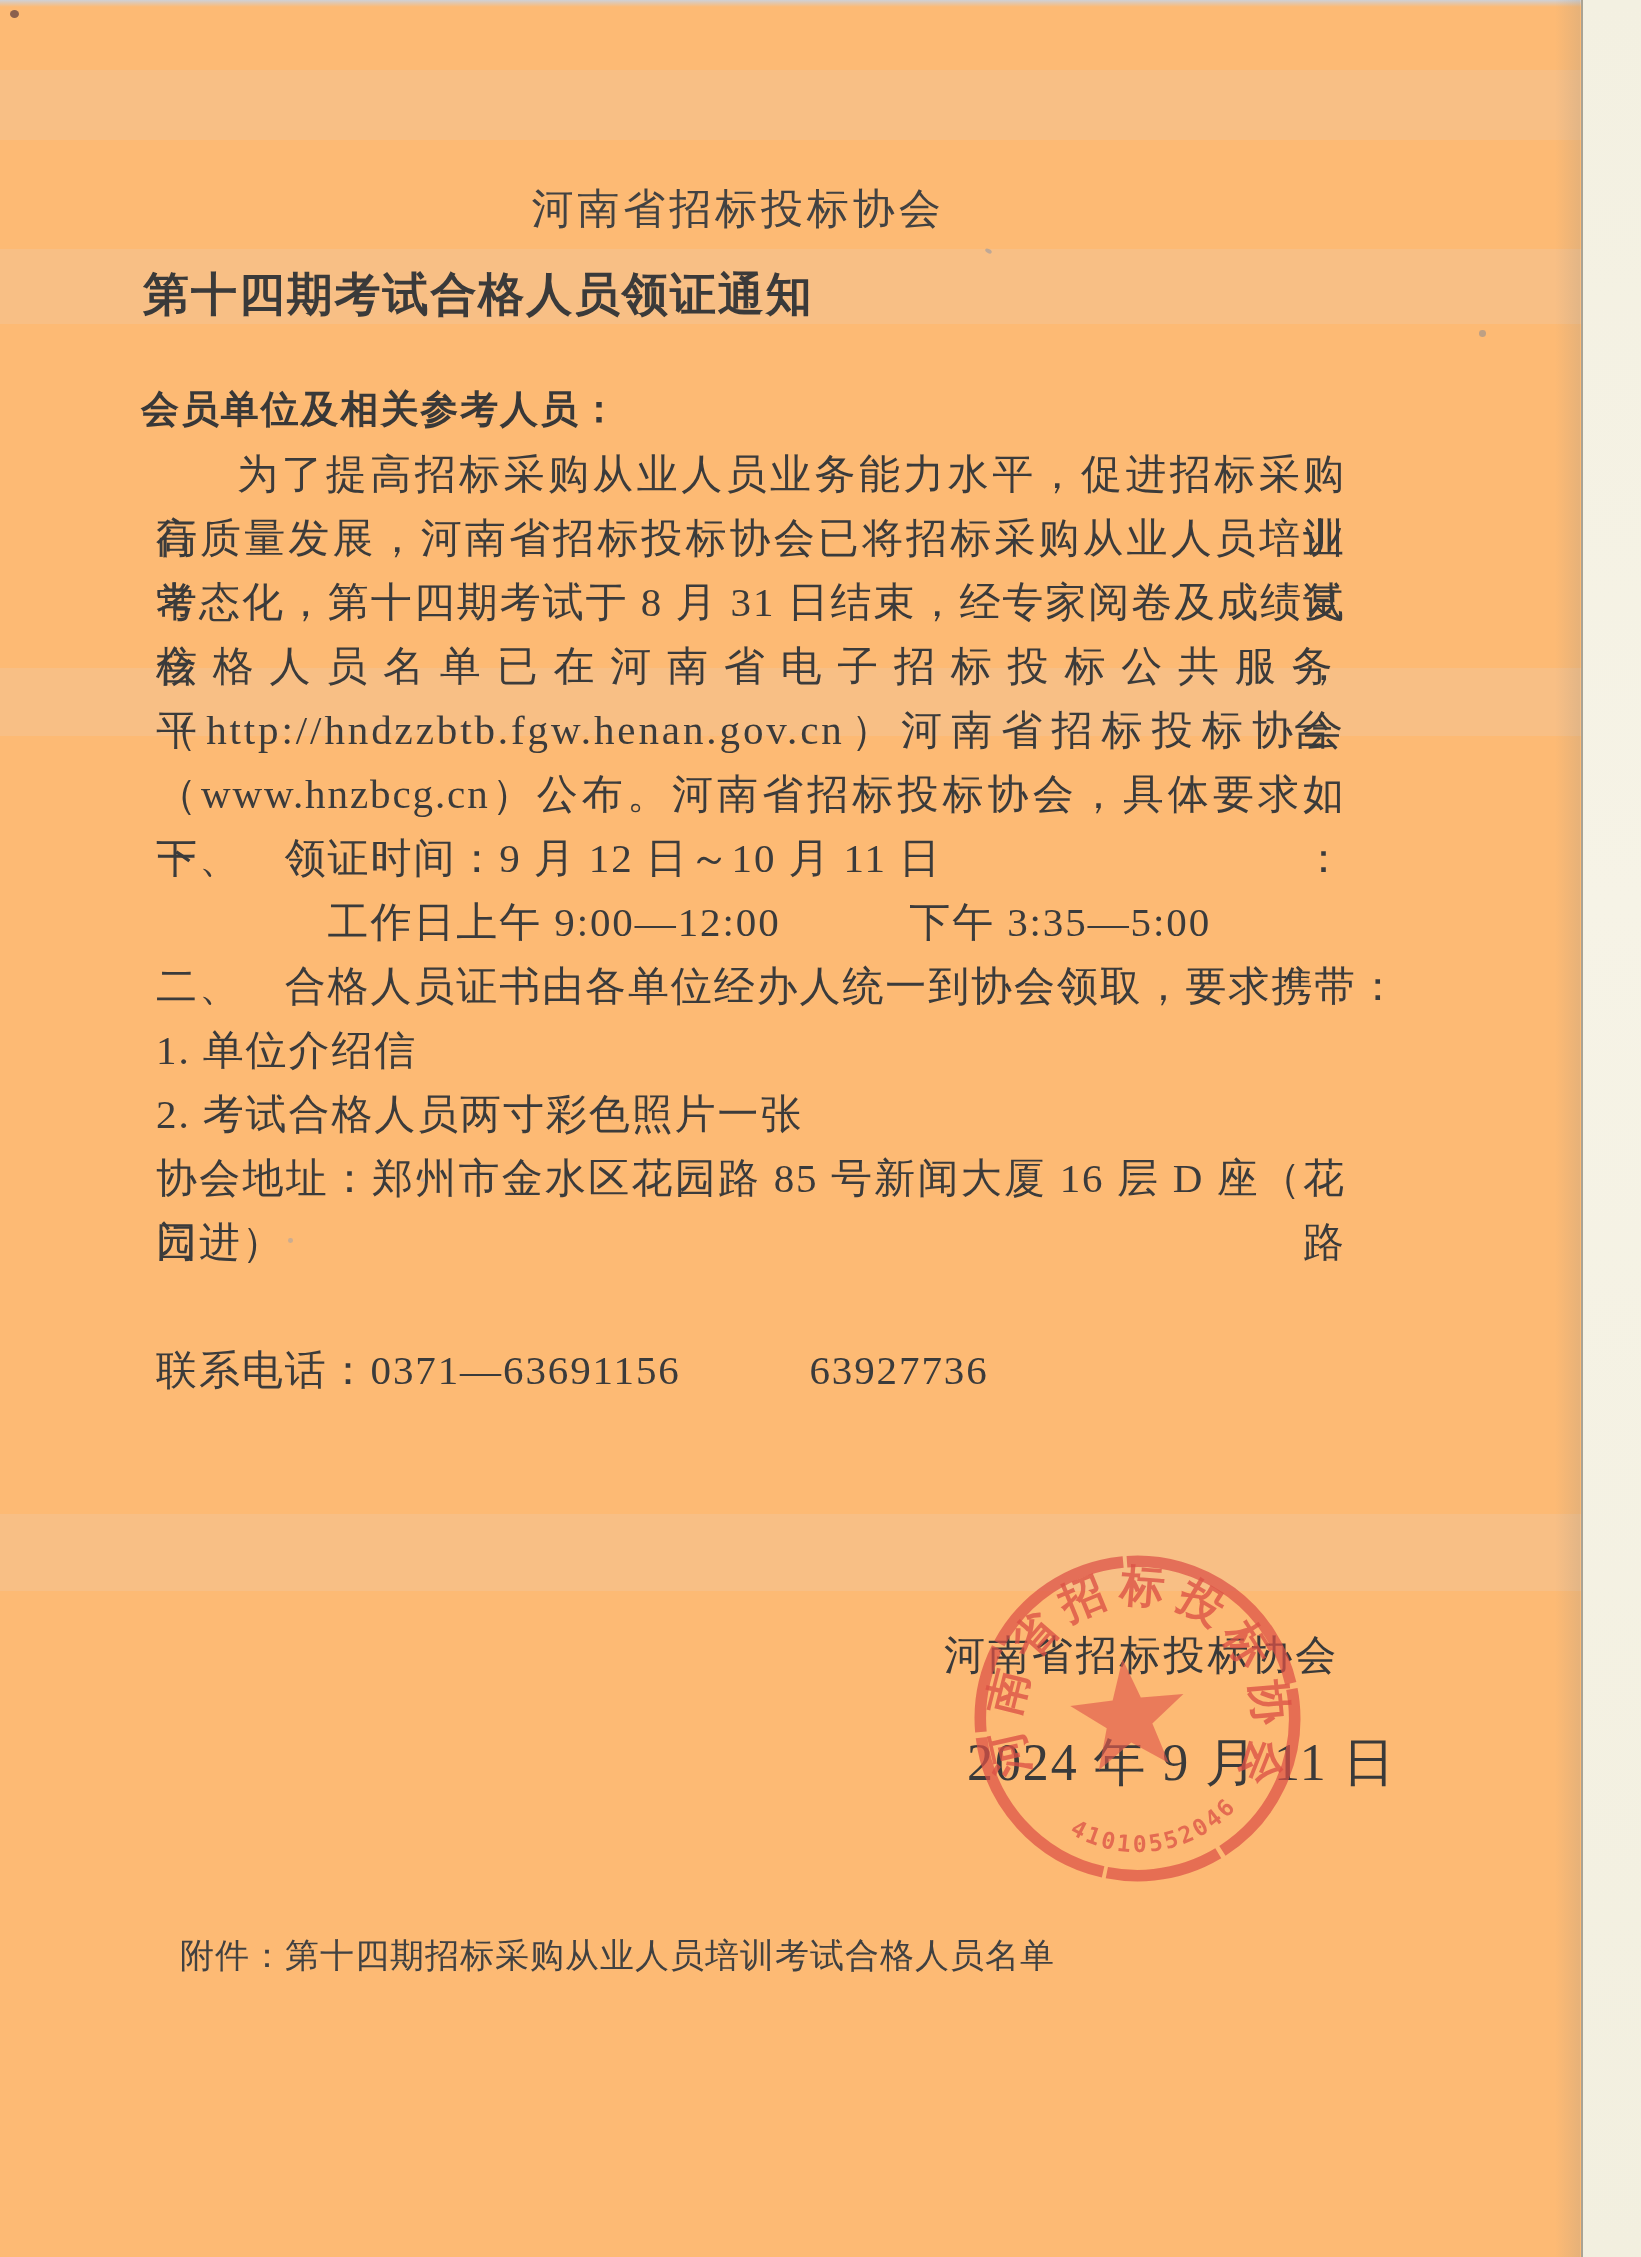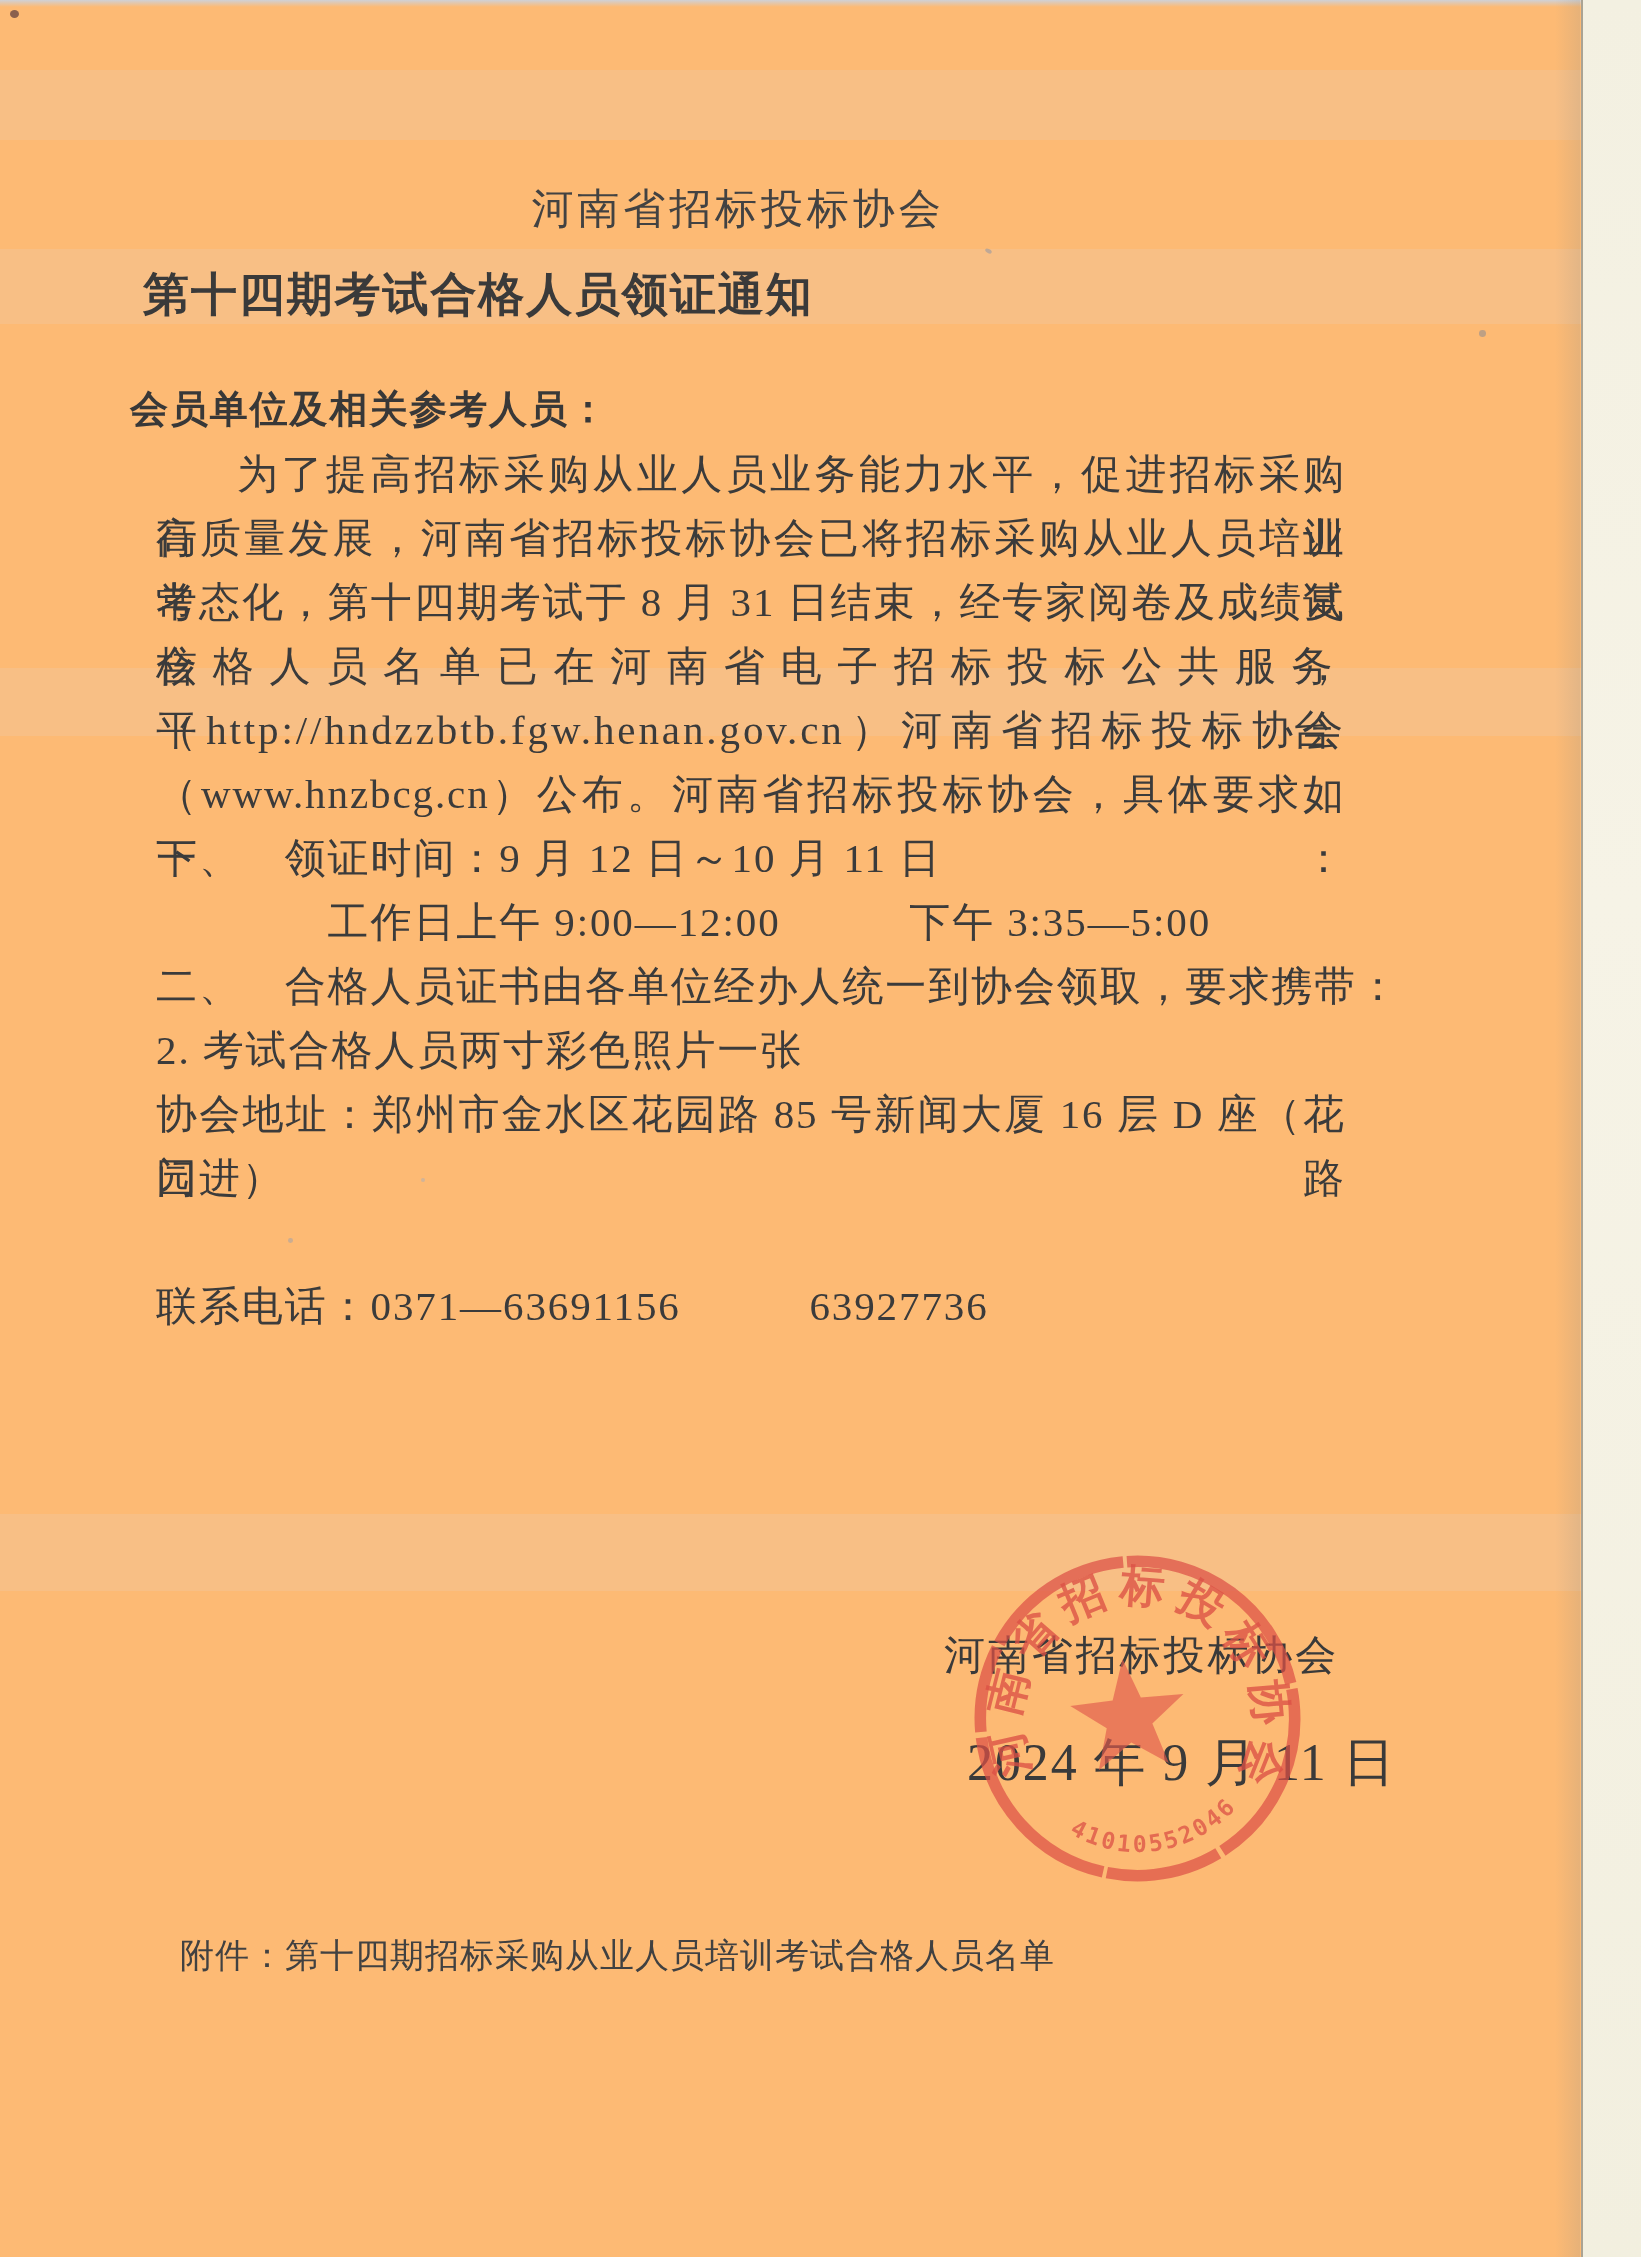--- a/index.html
+++ b/index.html
@@ -28,21 +28,21 @@
     position:absolute;left:143px;width:1190px;top:182px;
     font-size:42px;line-height:54px;letter-spacing:3.9px;
     text-align:center;color:#424242;font-weight:500;
   }
   .doc-subtitle{
     position:absolute;left:143px;width:1190px;top:265px;
     font-size:46px;line-height:60px;letter-spacing:1.9px;
     text-align:left;color:#3a3a3a;font-weight:600;
   }
   .salutation{
-    position:absolute;left:130px;top:384px;
+    position:absolute;left:141px;top:384px;
     font-family:Liberation Serif, serif;
     font-size:38px;font-weight:700;color:#383838;letter-spacing:1.9px;
   }
   .body-block{position:absolute;left:156px;top:442px;width:1190px;font-size:41px;}
   .bline{height:64px;line-height:64px;letter-spacing:1.9px;white-space:pre;}
   .just{text-align:justify;text-align-last:justify;white-space:normal;}
   .ind2{text-indent:81px;}
   .sp14{letter-spacing:13.5px;}
   .sp3{letter-spacing:2.9px;}
 
@@ -78,20 +78,21 @@
   <div class="body-block">
     <div class="bline just ind2">为了提高招标采购从业人员业务能力水平，促进招标采购行业</div>
     <div class="bline just">高质量发展，河南省招标投标协会已将招标采购从业人员培训考试</div>
     <div class="bline just">常态化，第十四期考试于 8 月 31 日结束，经专家阅卷及成绩复核，</div>
     <div class="bline just sp14">合格人员名单已在河南省电子招标投标公共服务平台</div>
     <div class="bline just sp3">（http://hndzzbtb.fgw.henan.gov.cn）河南省招标投标协会</div>
     <div class="bline just">（www.hnzbcg.cn）公布。河南省招标投标协会，具体要求如下：</div>
     <div class="bline">一、　领证时间：9 月 12 日～10 月 11 日</div>
     <div class="bline">　　　　工作日上午 9:00—12:00　　　下午 3:35—5:00</div>
     <div class="bline">二、　合格人员证书由各单位经办人统一到协会领取，要求携带：</div>
+    <div class="bline">1. 单位介绍信</div>
     <div class="bline">2. 考试合格人员两寸彩色照片一张</div>
     <div class="bline just">协会地址：郑州市金水区花园路 85 号新闻大厦 16 层 D 座（花园路</div>
     <div class="bline">门进）</div>
     <div class="bline"></div>
     <div class="bline">联系电话：0371—63691156　　　63927736</div>
   </div>
 
   <div class="sig-org">河南省招标投标协会</div>
   <div class="sig-date">2024 年 9 月 11 日</div>
 

